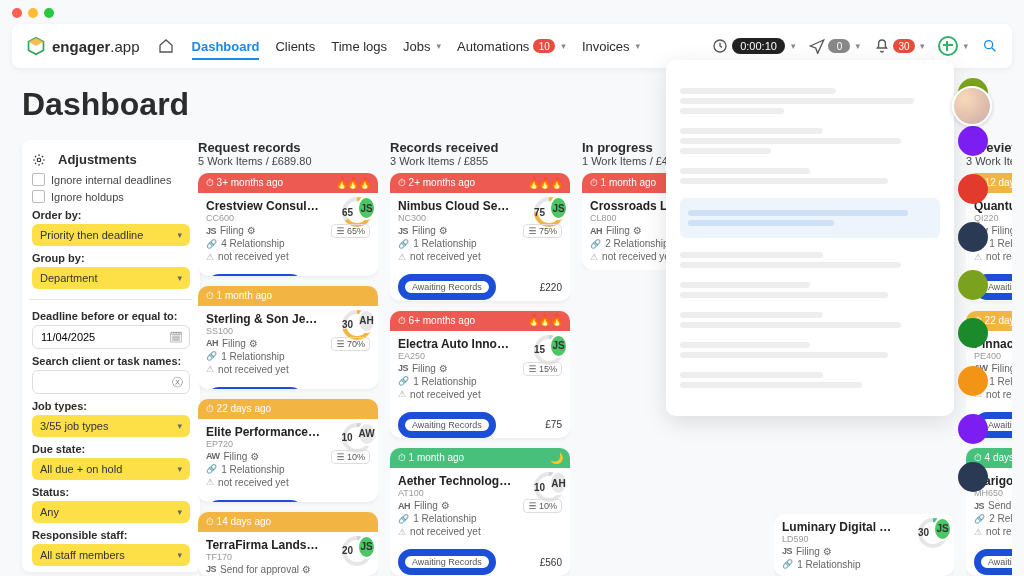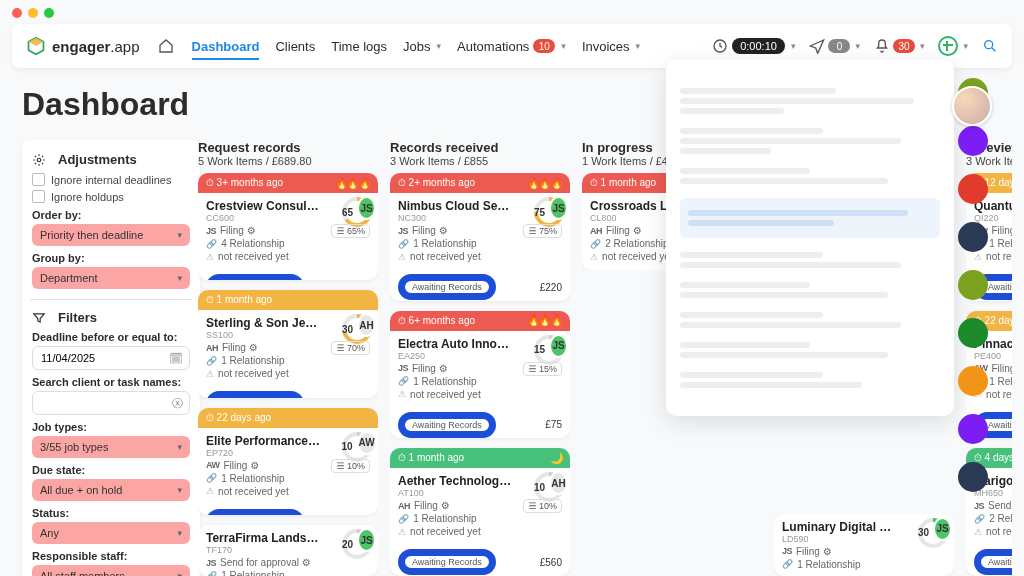--- a/index.html
+++ b/index.html
@@ -37,21 +37,21 @@
 
   
   .page-title{position:absolute;top:86px;left:22px;font-size:32px;font-weight:700}
 
   
   .sidebar{position:absolute;top:140px;left:22px;width:158px;background:#fff;border-radius:8px;padding:10px 10px 6px;box-shadow:0 2px 6px rgba(0,0,0,.05)}
   .side-h{display:flex;align-items:center;gap:12px;font-size:13px;font-weight:700;margin:2px 0 6px}
   .side-row{display:flex;align-items:center;gap:6px;font-size:11px;color:#444;margin:2px 0 4px}
   .chk{width:11px;height:11px;border:1px solid #bbb;border-radius:2px}
   .lbl{font-weight:700;font-size:11px;margin:6px 0 3px}
-  .sel{background:#fca5a5;border-radius:6px;height:22px;display:flex;align-items:center;justify-content:space-between;padding:0 8px;font-size:11px;color:#333}
+  .sel{background:#fde047;border-radius:6px;height:22px;display:flex;align-items:center;justify-content:space-between;padding:0 8px;font-size:11px;color:#333}
   .sel .caret{color:#666}
   .divider{height:1px;background:var(--border);margin:10px -2px}
   .input{display:flex;align-items:center;background:#fff;border:1px solid #ddd;border-radius:6px;height:22px;padding:0 6px;justify-content:space-between}
   .input input{border:none;outline:none;font-size:11px;width:100%;font-family:inherit}
   .mini-icn{color:#888}
 
   
   .board{position:absolute;top:140px;left:198px;right:12px;bottom:0;display:flex;gap:12px;overflow:hidden}
   .col{width:180px;flex:0 0 180px;display:flex;flex-direction:column}
   .col-title{font-size:13px;font-weight:700;white-space:nowrap}
@@ -206,26 +206,20 @@
       <span class="caret">▾</span>
     </div>
 
   <div class="lbl">Group by:</div>
   <div class="sel">
       <span>Department</span>
       <span class="caret">▾</span>
     </div>
 
   <div class="divider"></div>
-  <div class="side-h">
-    <svg width="14" height="14" viewBox="0 0 24 24">
-        <path d="M3 5h18l-7 8v6l-4-2v-4L3 5z" fill="none" stroke="#333" stroke-width="2"></path>
-      </svg>
-    <span>Filters</span>
-  </div>
   <div class="lbl">Deadline before or equal to:</div>
   <div class="input">
       <input value="11/04/2025" style="">
       <span class="mini-icn">🗓</span>
     </div>
 
   <div class="lbl">Search client or task names:</div>
   <div class="input">
       <input style="">
       <span class="mini-icn">ⓧ</span>
@@ -345,20 +339,24 @@
               <span>10</span>
               <span class="avatar-chip aw">AW</span>
             </div>
             <div class="pct-badge">☰ 10%</div>
           </div>
           <div class="card-foot">
             <span class="chip">Awaiting Records</span>
           </div>
         </div>
         <div class="card">
+          <div class="card-head amber">
+            <span class="ago">⏱ 14 days ago</span>
+            <span class="flames"></span>
+          </div>
           <div class="card-body">
             <div class="cb-title">TerraFirma Landscapin...</div>
             <div class="cb-code">TF170</div>
             <div class="cb-line">
               <span class="cb-script">JS</span> 
               <span>Send for approval ⚙</span>
             </div>
             <div class="cb-line">
               <span class="mi">🔗</span>
               <span>1 Relationship</span>

